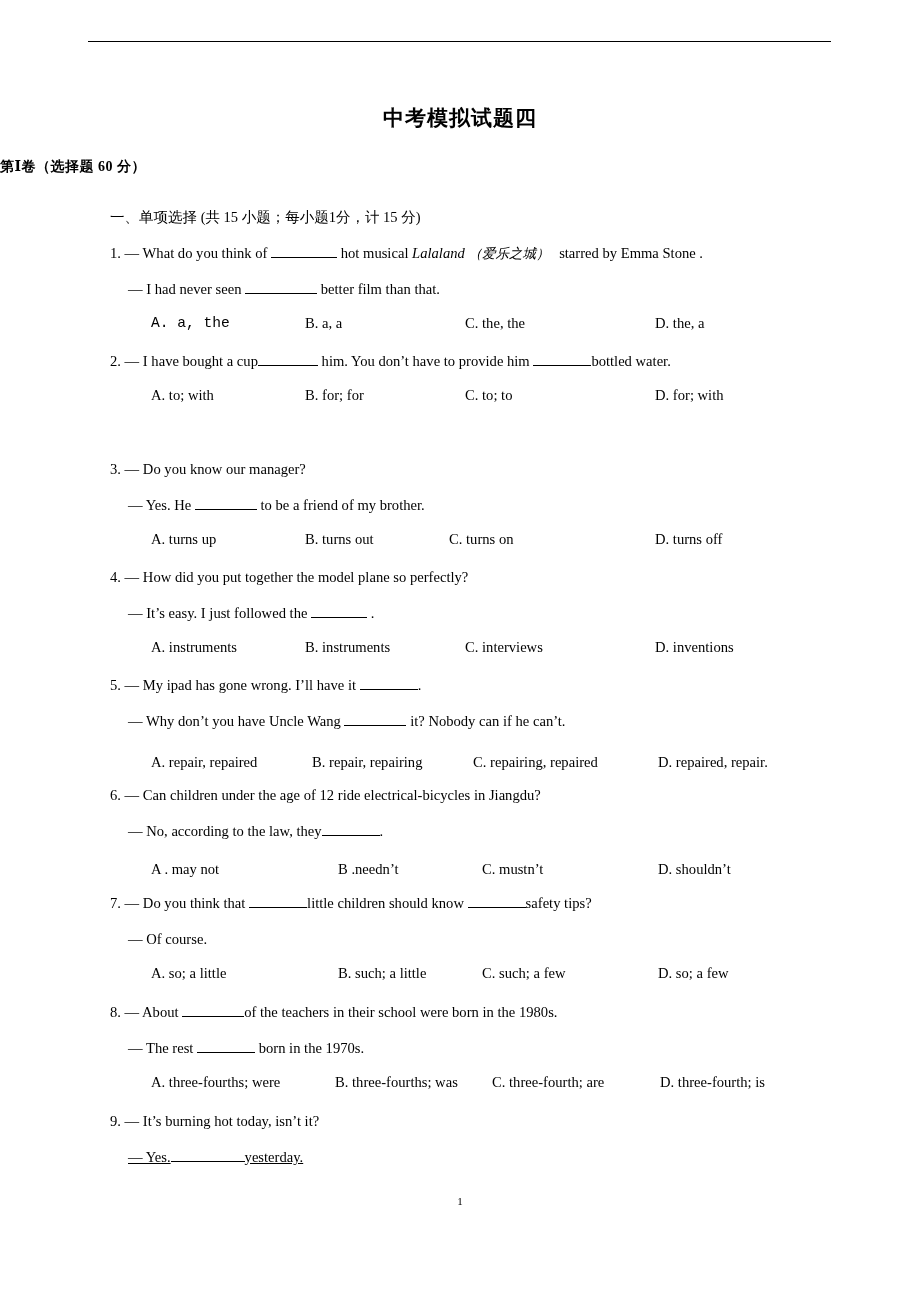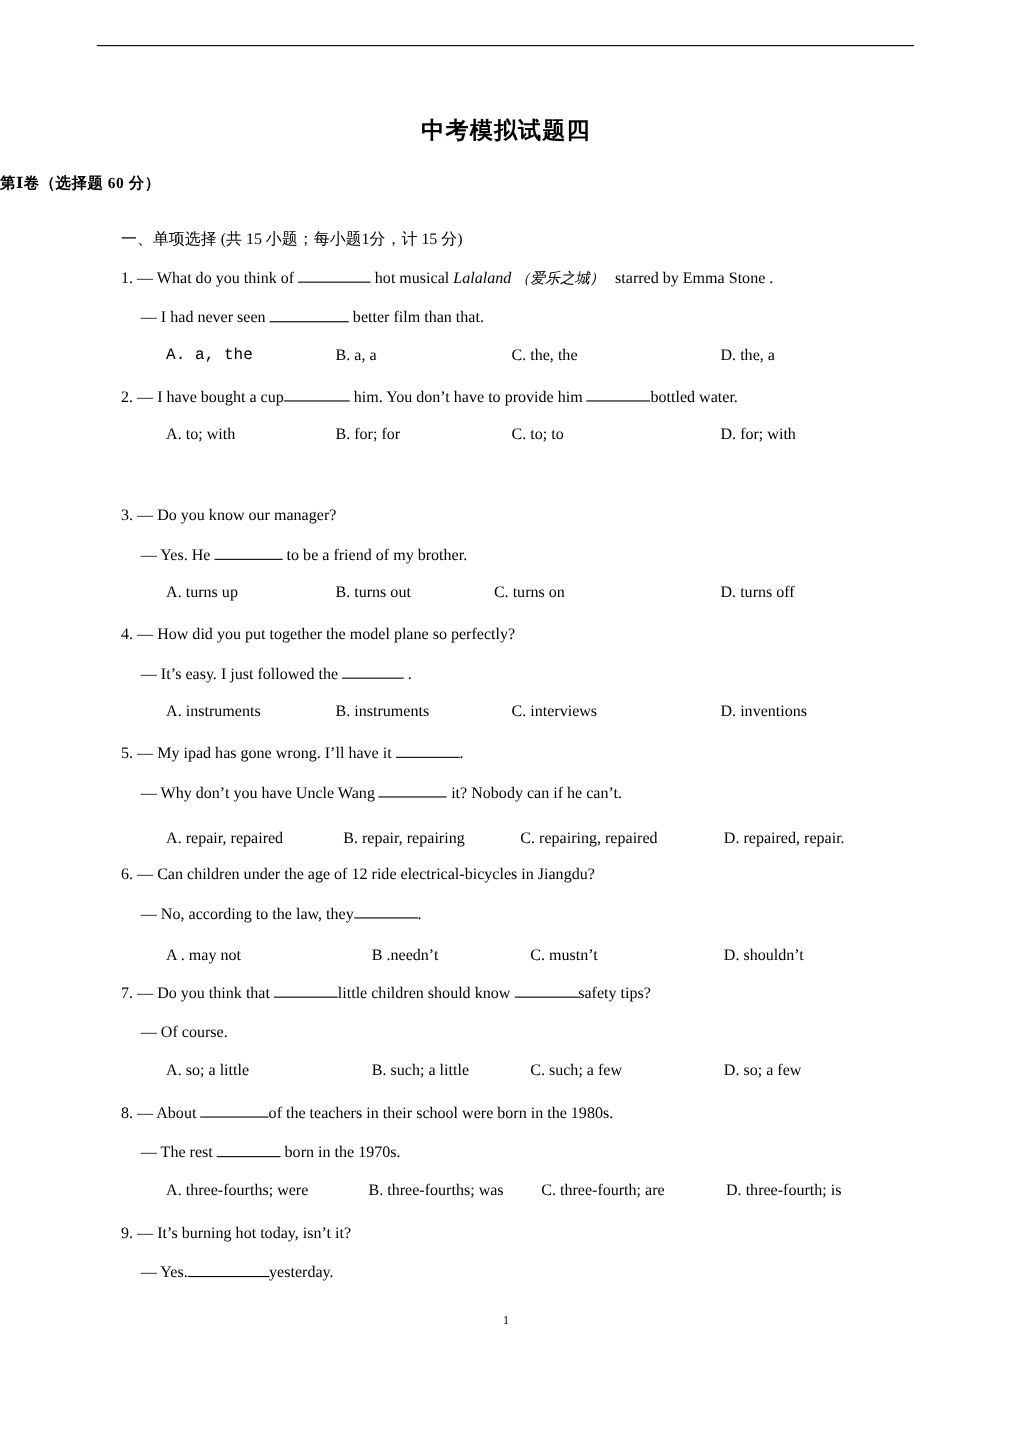--- a/index.html
+++ b/index.html
@@ -250,20 +250,20 @@
       <span class="opt" style="left:382px;"><span>C.</span> <span>three-fourth; are</span></span>
       <span class="opt" style="left:550px;"><span>D.</span> <span>three-fourth; is</span></span>
     </div>
   </div>
 
   <div class="q" style="top:1111px;">
     <div class="q-line stem">
       <span>9.</span>
       <span>— It’s burning hot today, isn’t it?</span>
     </div>
-    <div class="q-line reply" style="margin-top:15px;">
+    <div class="q-line reply" style="margin-top:15px;text-decoration:underline;">
       <span>— Yes.</span><span class="blank-u" style="width:74px;"></span><span>yesterday.</span>
     </div>
   </div>
 
   <div class="page-num">1</div>
 
 </div>
 
 </body></html>

